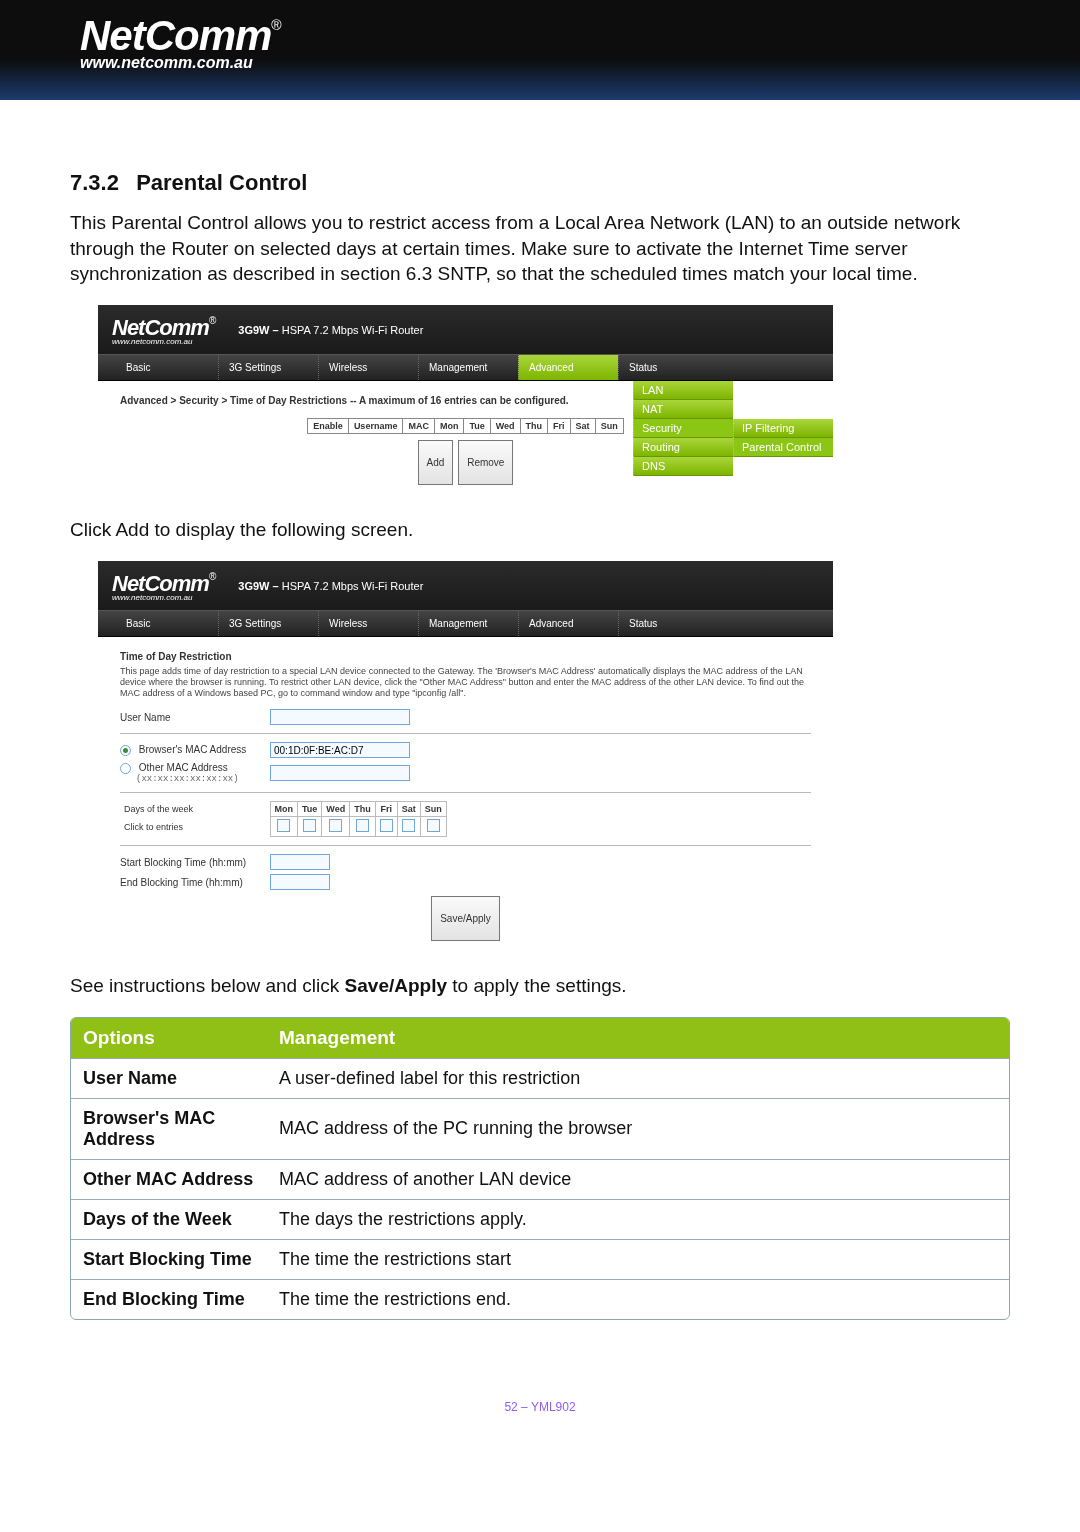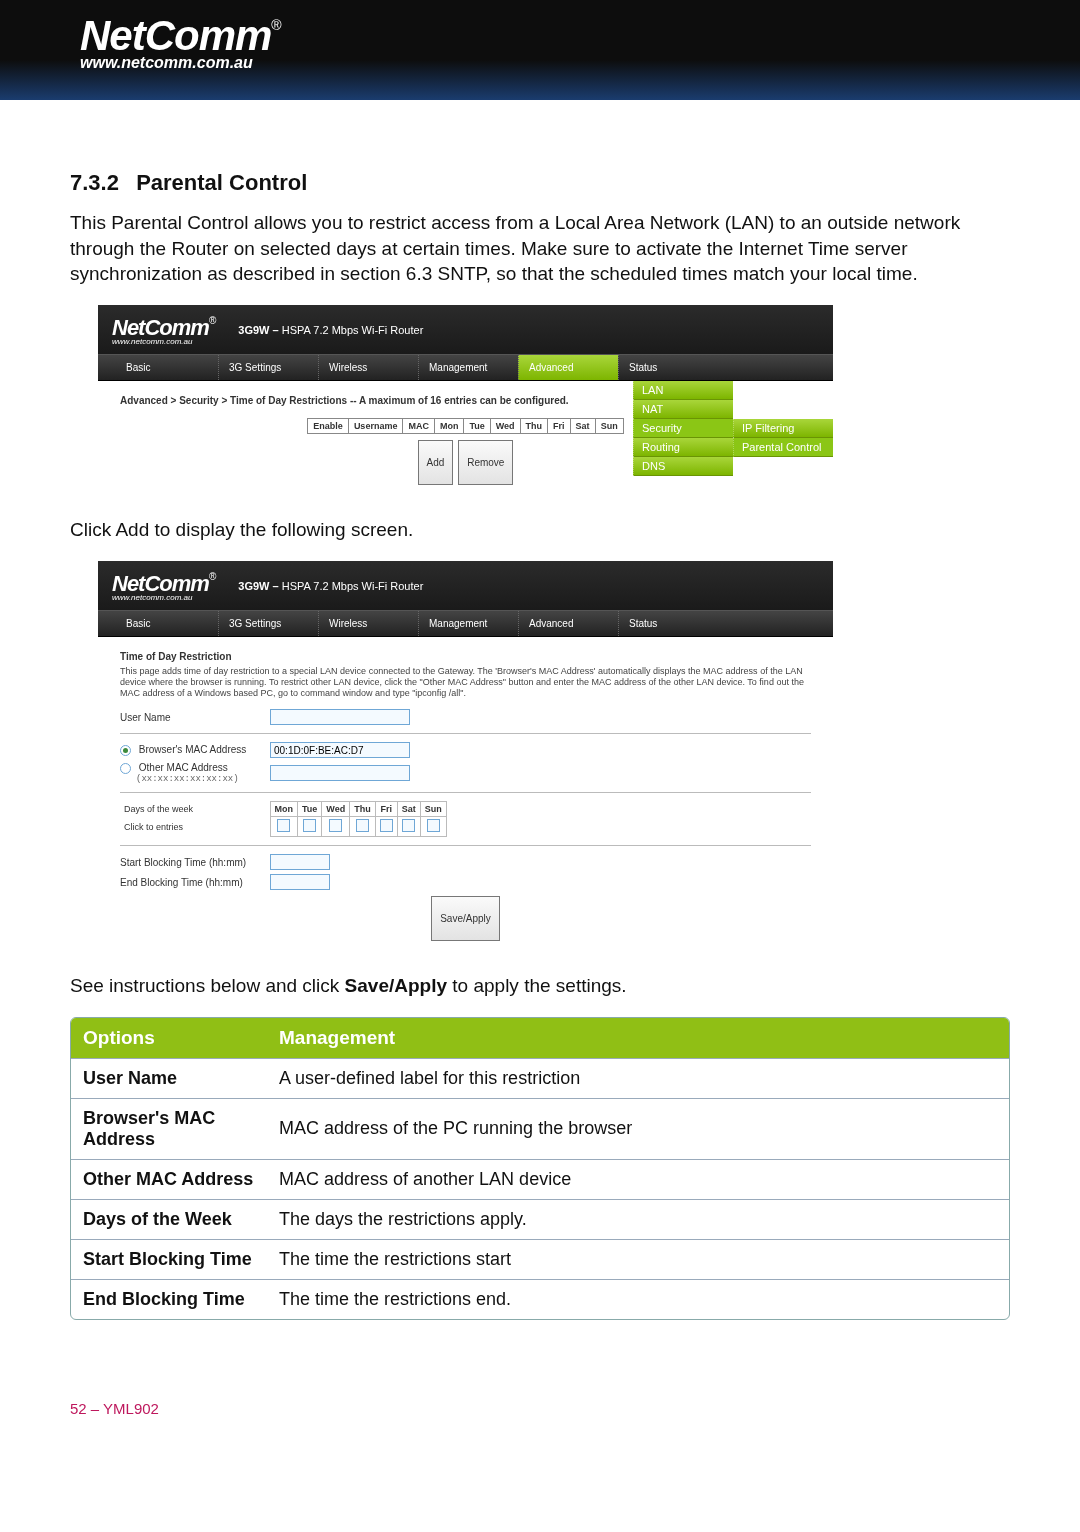--- a/index.html
+++ b/index.html
@@ -49,21 +49,21 @@
   .ss-chk { width:13px; height:13px; border:1px solid #6fa7d6; background:#f4faff; display:inline-block; }
   .hr-thin { border:none; border-top:1px solid #bbb; margin: 8px 0; }
   .ss-submenu { position:absolute; top:0; right:0; width:200px; display:flex; }
   .ss-submenu-col { width:100px; }
   .ss-submenu-item { font-size:11px; color:#fff; padding:3px 8px; background: linear-gradient(#a9d63a,#7db500); border-bottom:1px solid #6a9404; border-left:1px dotted rgba(255,255,255,0.3); }
   .ss-submenu-item.sel { background:#8bc615; }
   .options-table { width: 100%; border-collapse: separate; border-spacing: 0; margin-top: 8px; border:1px solid #8aa; border-radius:6px; overflow:hidden;}
   .options-table th { background: #90bf15; color:#fff; text-align:left; padding: 9px 12px; font-size:19px; font-weight:bold; }
   .options-table td { padding: 9px 12px; font-size:18px; border-top:1px solid #9ab; }
   .options-table td.opt { font-weight:bold; width:196px; }
-  .footer { padding: 40px 70px; font-size:15px; color:#be185d; }
+  .footer { padding: 40px 70px; font-size:12px; color:#8b5cf6;text-align:center; }
 </style>
 </head>
 <body>
 
 <div class="top-banner">
   <div class="logo">
     <span class="logo-text">NetComm</span>
     <span class="logo-r">®</span>
   </div>
   <div class="logo-url">www.netcomm.com.au</div>

